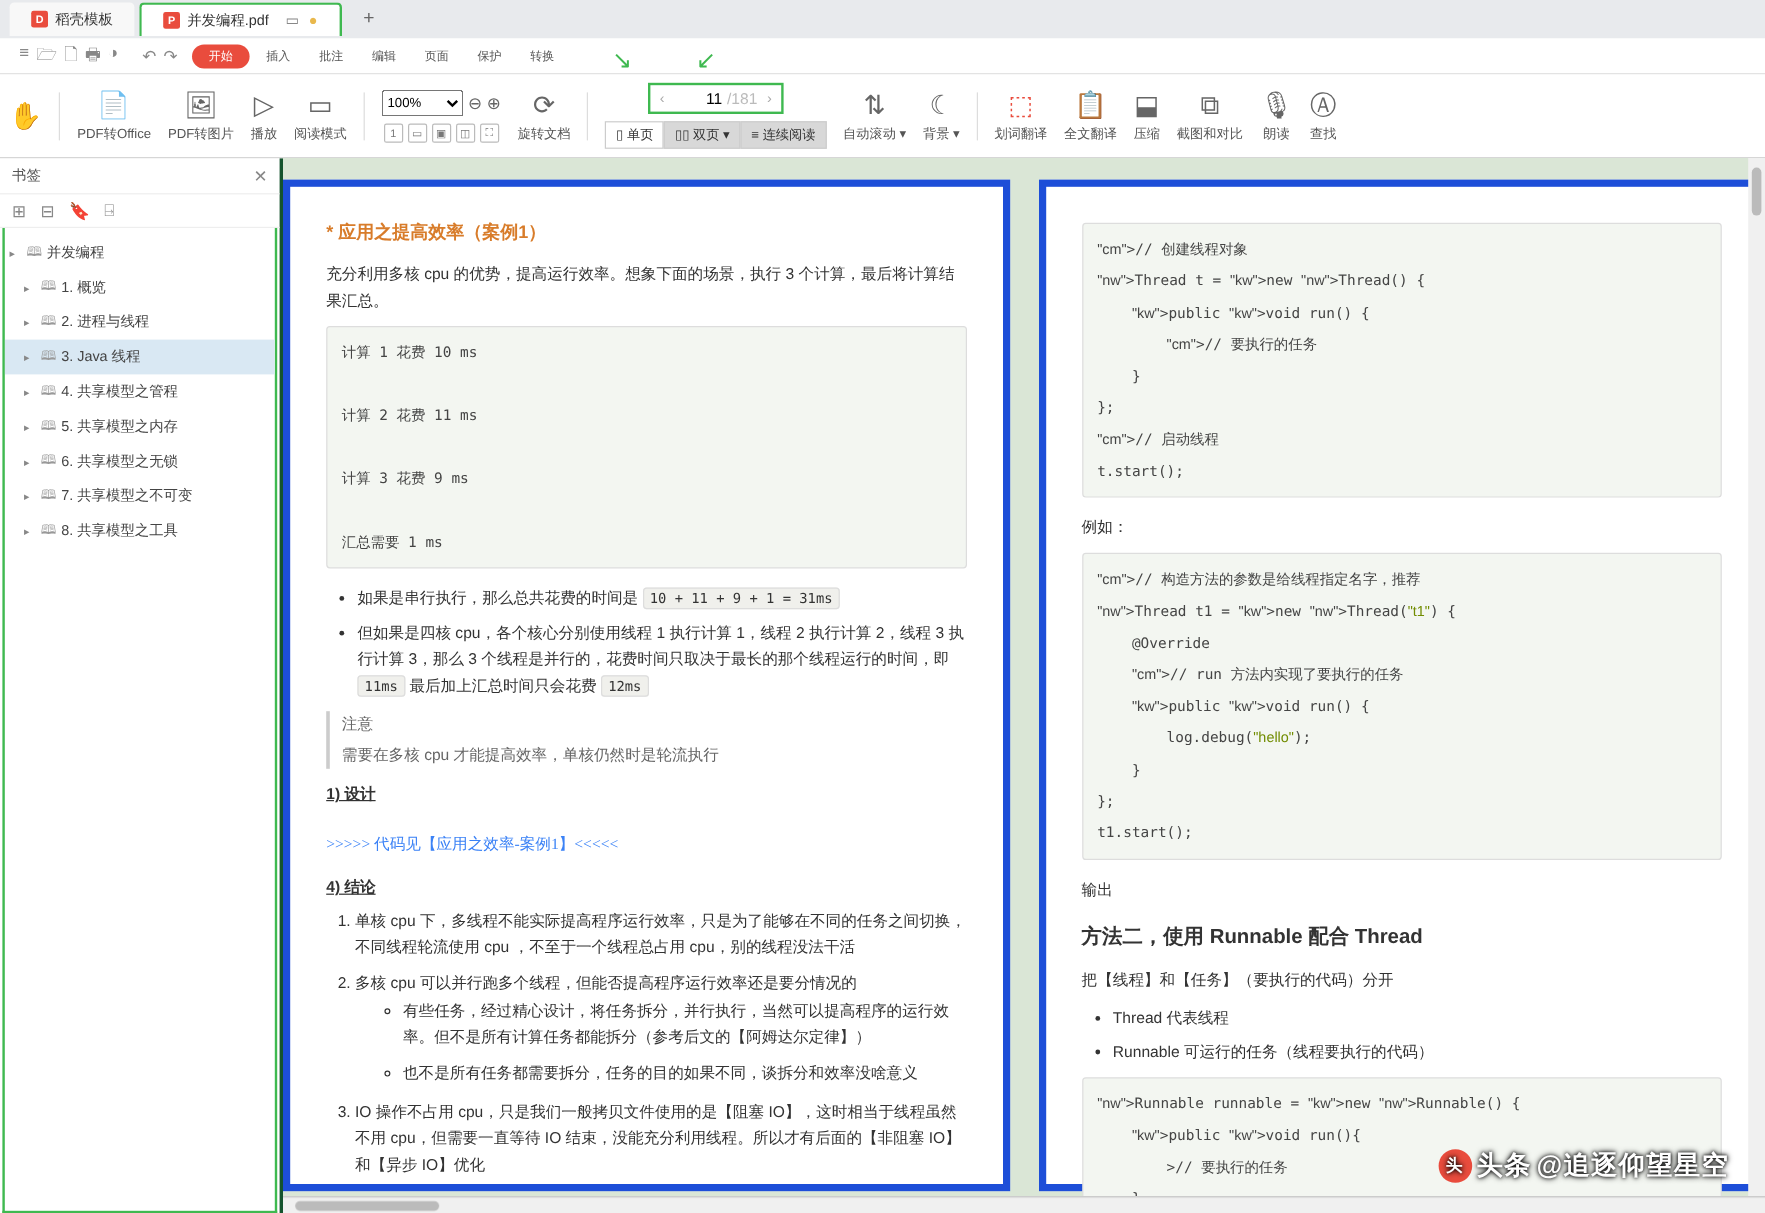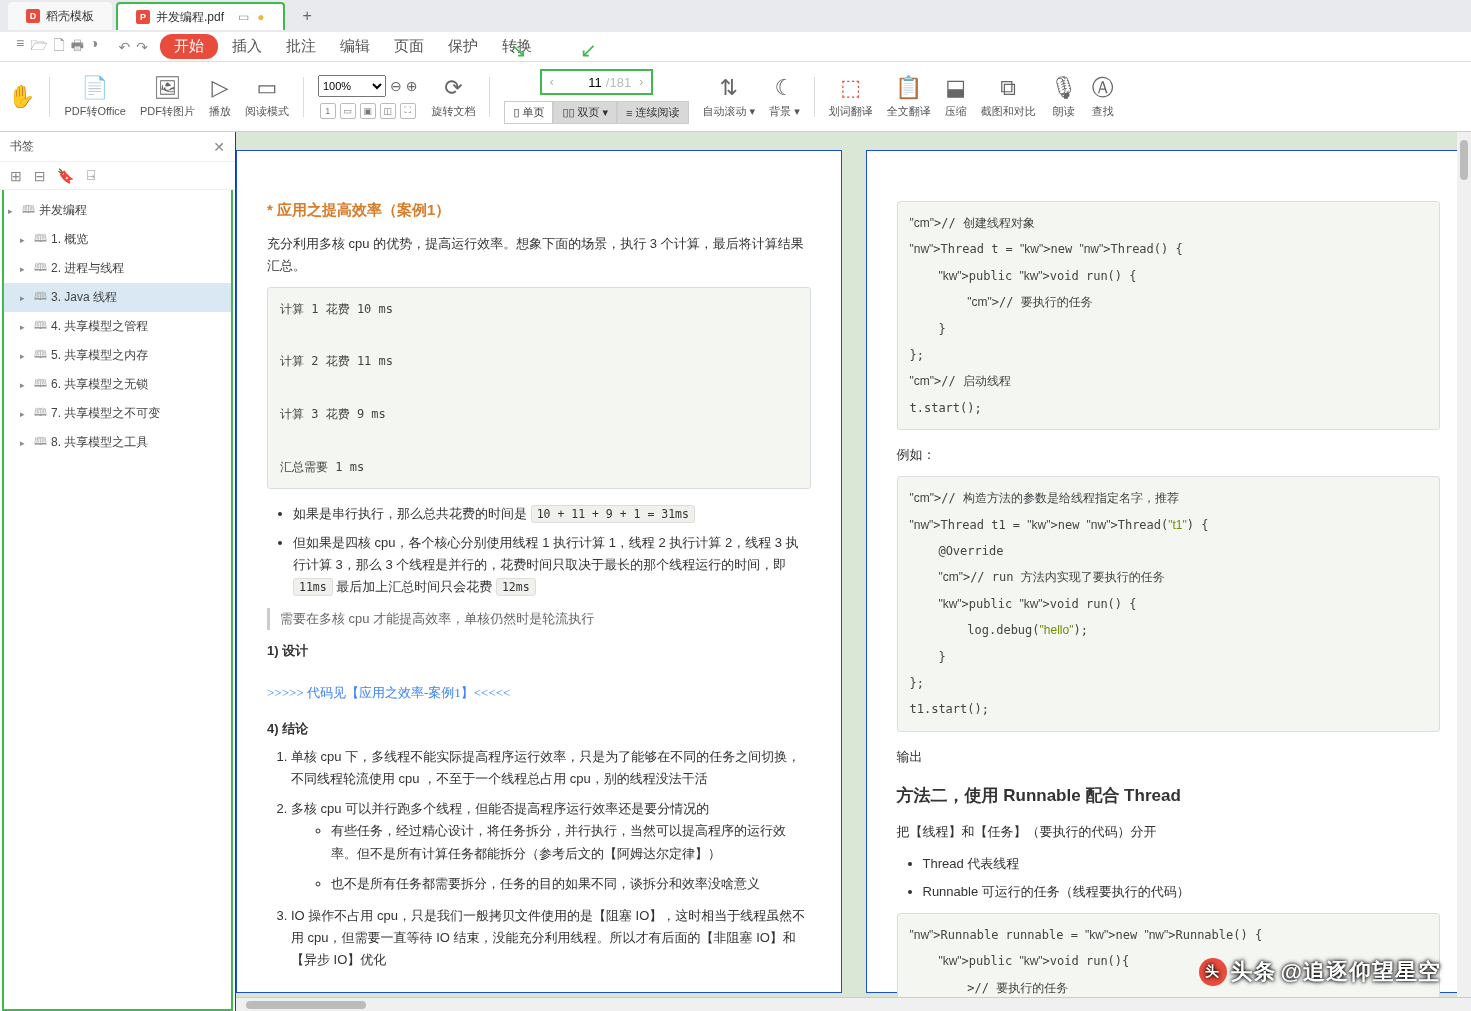--- a/index.html
+++ b/index.html
@@ -6,21 +6,21 @@
 body { background: #f5f5f5; font-size: 12px; color: #333; overflow: hidden; }
 
 .tabs { height: 32px; background: #e8eaed; display: flex; align-items: center; padding-left: 8px; }
 .tab { height: 28px; padding: 0 18px; display: flex; align-items: center; gap: 6px; background: #f8f8f8; border-radius: 4px 4px 0 0; margin-right: 4px; cursor: pointer; font-size: 12px; }
 .tab .pdf-icon { width: 14px; height: 14px; background: #e94c3d; border-radius: 2px; display: inline-flex; align-items: center; justify-content: center; color: #fff; font-size: 9px; font-weight: bold; }
 .tab.active { background: #fff; border: 2px solid #3fb950; border-bottom: none; }
 .tab-extra-icons { display: flex; gap: 8px; margin-left: 8px; color: #888; }
 .tab-plus { padding: 0 14px; font-size: 16px; color: #666; cursor: pointer; }
 
 .menubar { height: 30px; background: #fff; border-bottom: 1px solid #ddd; display: flex; align-items: center; padding: 0 8px; gap: 4px; }
-.menubar .mitem { padding: 3px 10px; cursor: pointer; font-size: 15px; color: #555; }
+.menubar .mitem { padding: 3px 10px; cursor: pointer; font-size: 10px; color: #555; }
 .menubar .mitem.start { background: #e94c3d; color: #fff; border-radius: 12px; padding: 3px 14px; }
 .menubar .icongrp { display: flex; gap: 6px; padding: 0 8px; color: #888; }
 .menubar .icongrp span { cursor: pointer; font-size: 14px; }
 
 .toolbar { height: 70px; background: #fff; border-bottom: 1px solid #ccc; display: flex; align-items: center; padding: 0 8px; gap: 14px; }
 .tb-group { display: flex; flex-direction: column; align-items: center; gap: 2px; cursor: pointer; }
 .tb-group .tbi { font-size: 22px; color: #666; height: 28px; display: flex; align-items: center; }
 .tb-group .tbl { font-size: 11px; color: #555; white-space: nowrap; }
 .tb-sep { width: 1px; height: 40px; background: #ddd; }
 .zoom-box { display: flex; align-items: center; gap: 4px; }
@@ -31,52 +31,52 @@
 .page-nav { display: flex; align-items: center; gap: 4px; border: 2px solid #3fb950; padding: 2px 4px; height: 26px; }
 .page-nav .arrow { color: #aaa; padding: 0 4px; cursor: pointer; }
 .page-nav input { width: 40px; border: none; text-align: right; font-size: 13px; outline: none; }
 .page-nav .total { color: #bbb; font-size: 13px; }
 .view-toggles { display: flex; gap: 0; }
 .view-toggles .vt { padding: 3px 8px; border: 1px solid #ccc; font-size: 11px; display: flex; align-items: center; gap: 3px; cursor: pointer; background: #fff; }
 .view-toggles .vt.active { background: #d8d8d8; }
 .annot-arrows { position: absolute; top: 38px; font-size: 20px; color: #3fb950; pointer-events: none; }
 
 .main { display: flex; height: calc(100vh - 132px); }
-.sidebar { width: 236px; background: #fff; border-right: 1px solid #14532d; display: flex; flex-direction: column; }
+.sidebar { width: 236px; background: #fff; border-right: 3px solid #14532d; display: flex; flex-direction: column; }
 .sb-head { height: 30px; display: flex; align-items: center; justify-content: space-between; padding: 0 10px; font-size: 12px; color: #555; border-bottom: 1px solid #eee; }
 .sb-head .close { cursor: pointer; font-size: 14px; color: #888; }
 .sb-tools { height: 28px; display: flex; align-items: center; gap: 12px; padding: 0 10px; color: #888; border-bottom: 1px solid #eee; }
 .sb-tools span { cursor: pointer; font-size: 14px; }
 .sb-tree { flex: 1; overflow: auto; padding: 6px 0; border: 2px solid #3fb950; border-top: none; margin: 0 2px; }
 .sb-item { padding: 5px 6px 5px 8px; display: flex; align-items: center; gap: 4px; cursor: pointer; font-size: 12px; color: #444; }
 .sb-item .chev { font-size: 9px; color: #888; width: 10px; }
 .sb-item .bookmark-icon { color: #999; font-size: 11px; }
 .sb-item.root { padding-left: 4px; }
 .sb-item.child { padding-left: 16px; }
 .sb-item.active { background: #d9e8f3; }
 
 .content-wrap { flex: 1; background: #dae6d6; overflow: auto; padding: 18px 0; display: flex; justify-content: center; gap: 24px; position: relative; }
-.page { background: #fff; padding: 42px 30px; width: 660px; font-size: 13px; line-height: 1.7; color: #333; border: 1px solid #1d4ed8; }
+.page { background: #fff; padding: 22px 30px; width: 660px; font-size: 13px; line-height: 1.7; color: #333; border: 6px solid #1d4ed8; }
 .page.right { width: 660px; }
 .page h2 { color: #d87c2a; font-size: 15px; margin: 4px 0 10px; font-weight: bold; }
 .page h2.star::before { content: "* "; color: #d87c2a; }
 .page p { margin-bottom: 10px; }
 .code-block { background: #f3f6f1; border: 1px solid #ddd; border-radius: 3px; padding: 8px 12px; font-family: Consolas, monospace; font-size: 12px; line-height: 2.2; margin: 8px 0 14px; white-space: pre-wrap; color: #444; }
 .code-block .str { color: #718c00; }
 .page ul { padding-left: 26px; margin-bottom: 10px; }
 .page ul li { margin-bottom: 6px; }
 .page ol { padding-left: 24px; margin-bottom: 10px; }
 .page ol li { margin-bottom: 8px; }
 .page ul.sub { padding-left: 40px; list-style: circle; }
 .inline-code { background: #f0f0ec; border: 1px solid #ddd; border-radius: 3px; padding: 1px 5px; font-family: Consolas, monospace; font-size: 11.5px; }
 .note-bar { border-left: 3px solid #ccc; padding-left: 10px; margin: 10px 0; color: #666; }
 .link-line { color: #3b82f6; font-family: Liberation Serif, serif; margin: 20px 0 14px; }
 .heading1 { font-size: 24px; font-weight: bold; color: #333; margin: 20px 0 12px; }
 .heading2 { font-size: 17px; font-weight: bold; margin: 14px 0 10px; }
-.subhead { font-weight: bold; margin: 10px 0 6px; }
+.subhead { font-weight: bold; margin: 10px 0 6px; text-decoration: underline; }
 
 .scroll-indicator { position: absolute; bottom: 0; left: 236px; right: 0; height: 14px; background: #f0f0f0; border-top: 1px solid #ccc; }
 .scroll-thumb { position: absolute; left: 10px; width: 120px; height: 8px; top: 3px; background: #bbb; border-radius: 4px; }
 .vscroll { position: absolute; right: 0; top: 0; bottom: 0; width: 14px; background: #f0f0f0; }
 .vthumb { position: absolute; top: 8px; width: 8px; left: 3px; height: 40px; background: #bbb; border-radius: 4px; }
 
 .watermark { position: absolute; bottom: 24px; right: 30px; font-size: 22px; color: #fff; font-weight: bold; text-shadow: 0 0 3px #000, 0 0 5px #000; pointer-events: none; letter-spacing: 1px; display: flex; align-items: center; gap: 4px; }
 .watermark .wm-icon { width: 28px; height: 28px; border-radius: 50%; background: #e94c3d; display: inline-flex; align-items: center; justify-content: center; font-size: 14px; }
 </style>
 </head>
@@ -295,20 +295,21 @@
 计算 2 花费 11 ms
 
 计算 3 花费 9 ms
 
 汇总需要 1 ms</div>
       <ul>
         <li><span>如果是串行执行，那么总共花费的时间是 </span><span class="inline-code">10 + 11 + 9 + 1 = 31ms</span></li>
         <li><span>但如果是四核 cpu，各个核心分别使用线程 1 执行计算 1，线程 2 执行计算 2，线程 3 执行计算 3，那么 3 个线程是并行的，花费时间只取决于最长的那个线程运行的时间，即 </span><span class="inline-code">11ms</span><span> 最后加上汇总时间只会花费 </span><span class="inline-code">12ms</span></li>
       </ul>
       <div class="note-bar">
+        <div style="margin-bottom:4px">注意</div>
         <div>需要在多核 cpu 才能提高效率，单核仍然时是轮流执行</div>
       </div>
       <div class="subhead">1) 设计</div>
       <div class="link-line">&gt;&gt;&gt;&gt;&gt; 代码见【应用之效率-案例1】&lt;&lt;&lt;&lt;&lt;</div>
       <div class="subhead">4) 结论</div>
       <ol>
         <li>单核 cpu 下，多线程不能实际提高程序运行效率，只是为了能够在不同的任务之间切换，不同线程轮流使用 cpu ，不至于一个线程总占用 cpu，别的线程没法干活</li>
         <li><span>多核 cpu 可以并行跑多个线程，但能否提高程序运行效率还是要分情况的</span>
           <ul class="sub">
             <li>有些任务，经过精心设计，将任务拆分，并行执行，当然可以提高程序的运行效率。但不是所有计算任务都能拆分（参考后文的【阿姆达尔定律】）</li>

